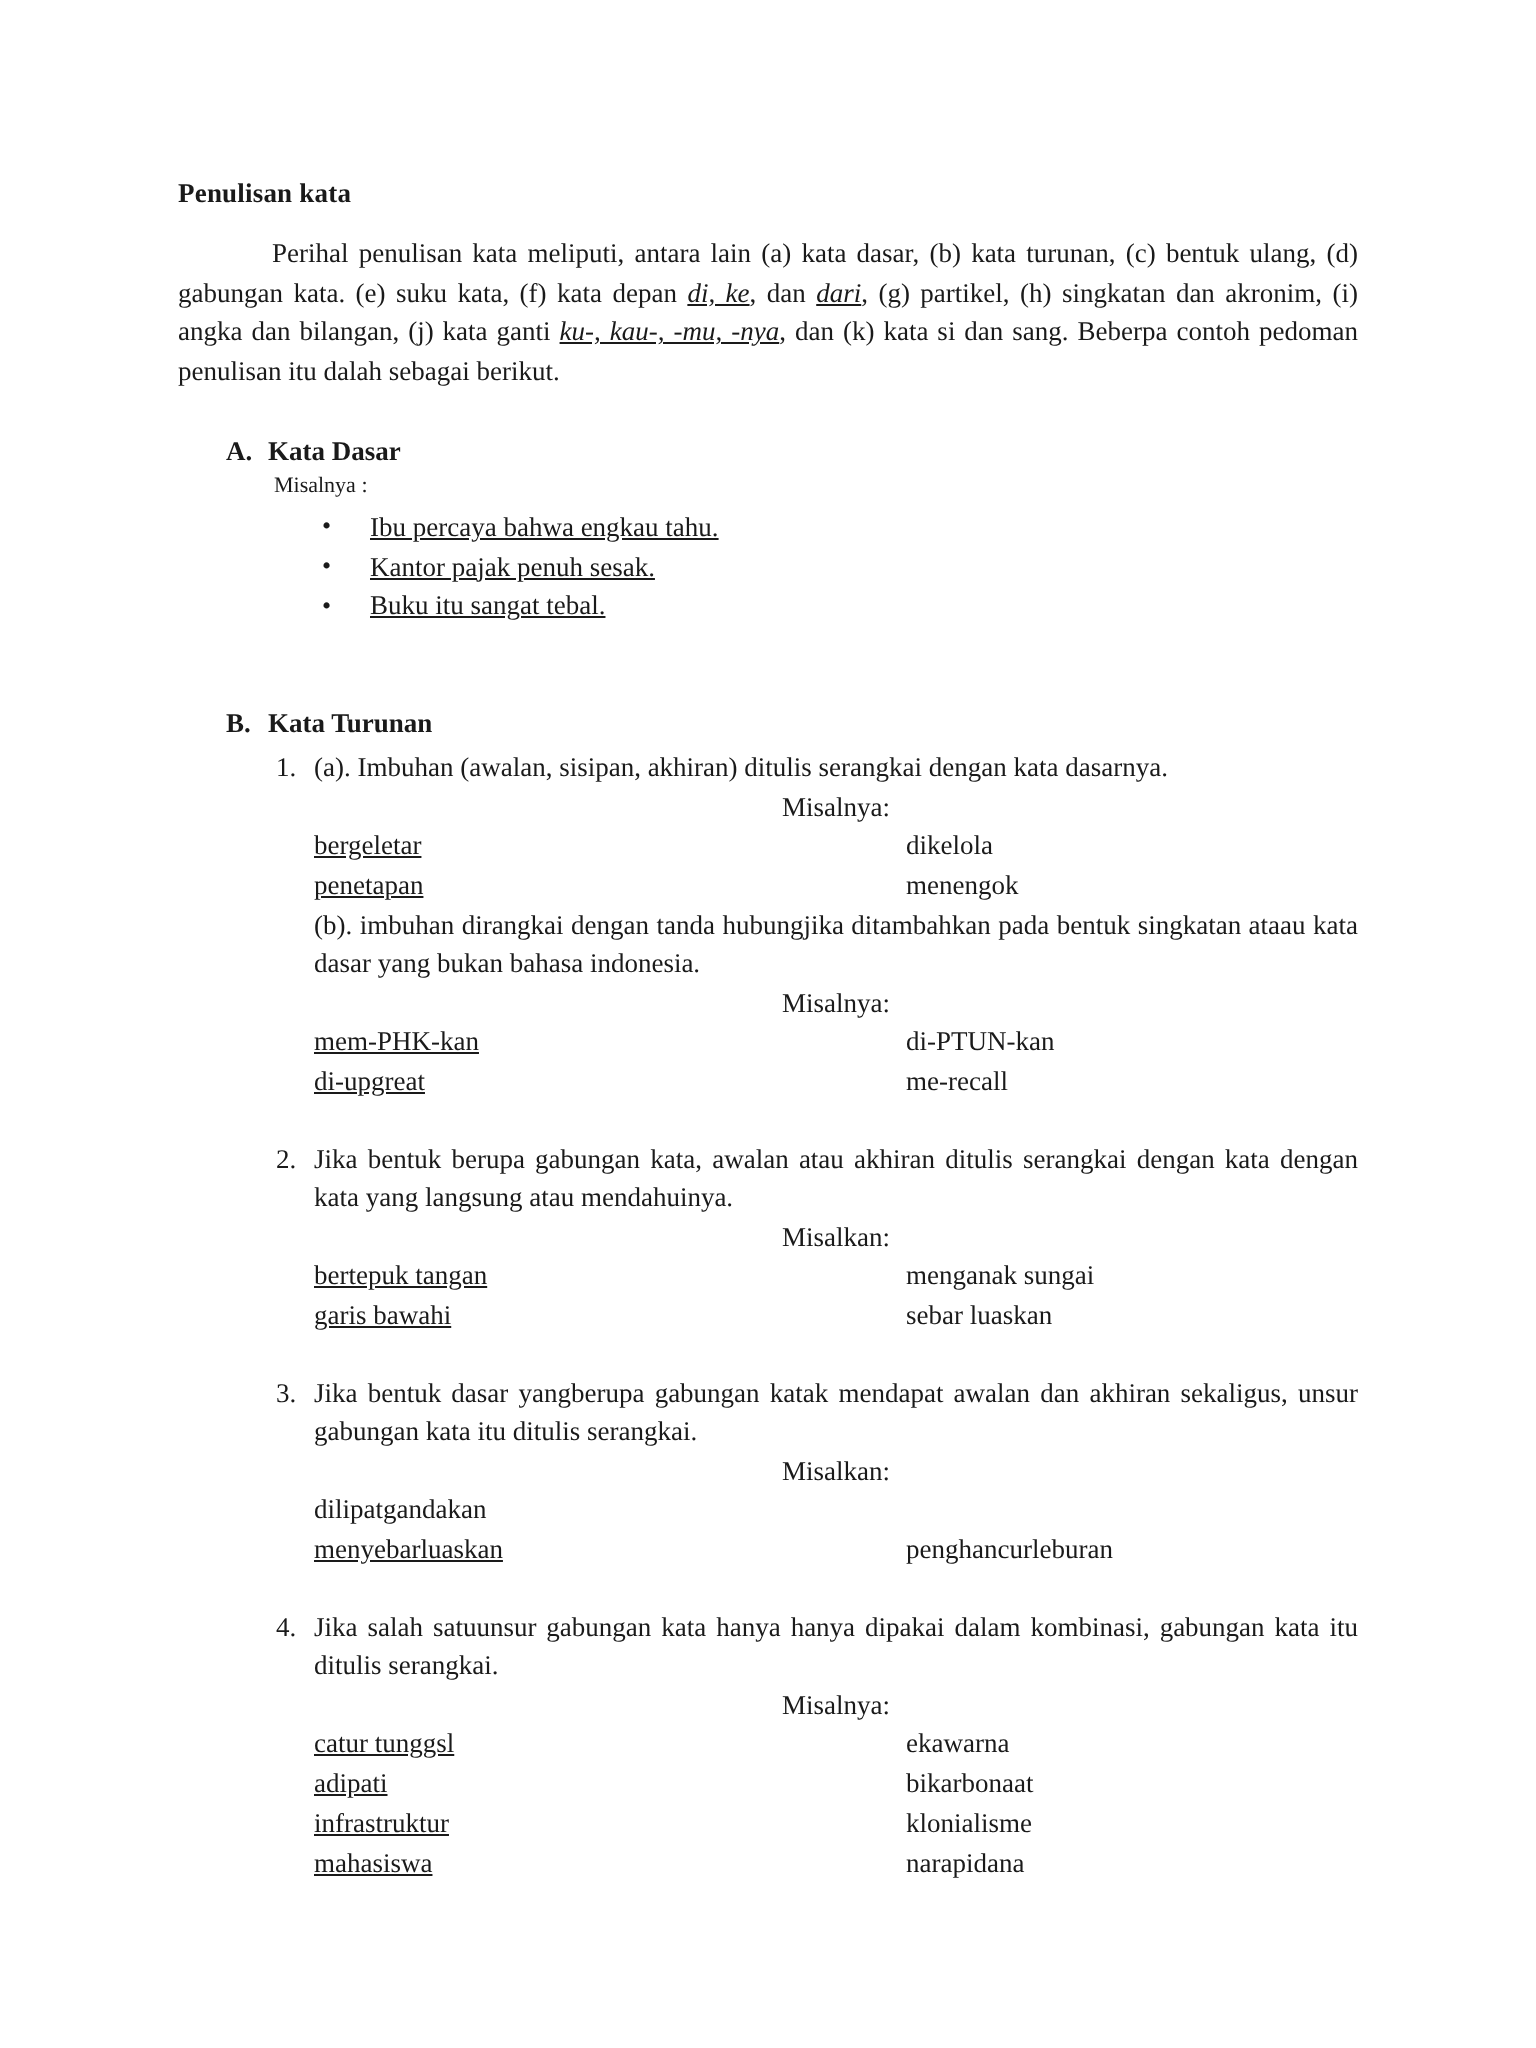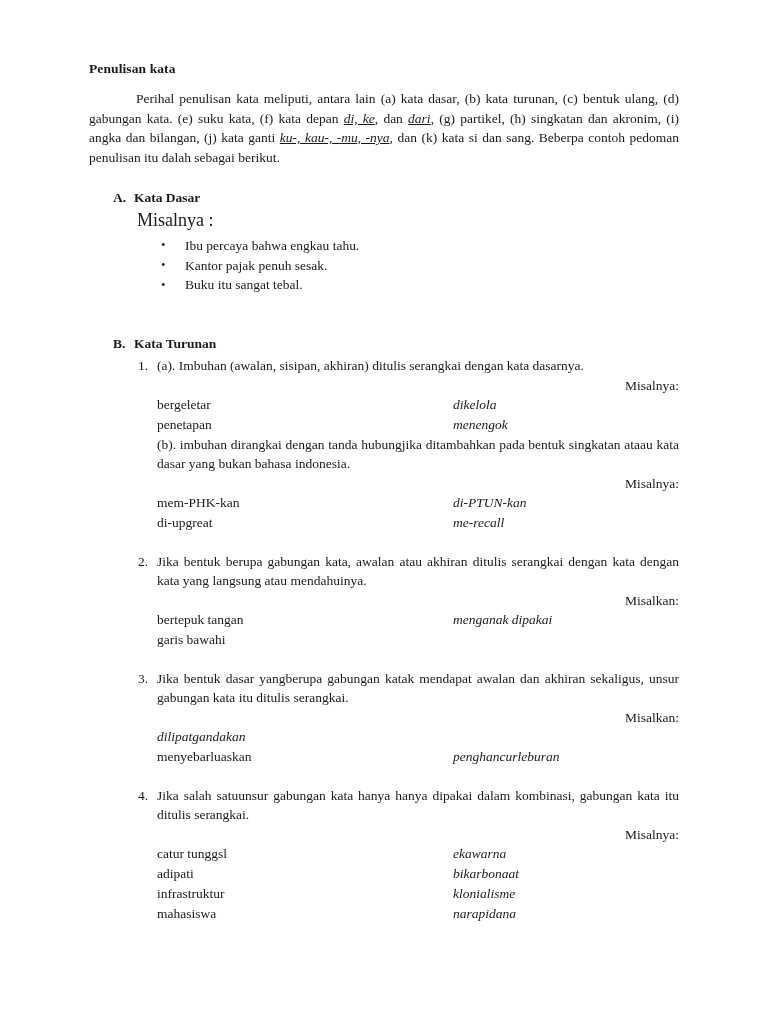--- a/index.html
+++ b/index.html
@@ -15,21 +15,21 @@
     font-family: "Liberation Serif", "DejaVu Serif", serif;
     color: #1a1a1a;
     -webkit-font-smoothing: antialiased;
   }
 
   .page {
     position: relative;
     width: 768px;
     height: 1024px;
     box-sizing: border-box;
-    padding: 60px 89px 0 89px;
+    padding: 88px 89px 0 89px;
   }
 
   .doc-title {
     font-size: 13.5px;
     font-weight: bold;
     line-height: 1.35;
     margin: 0 0 11px 0;
     letter-spacing: 0.1px;
   }
 
@@ -56,35 +56,36 @@
   .section-head .marker {
     width: 21px;
     flex: 0 0 21px;
   }
   .section-body {
     padding-left: 48px;
     font-size: 13.5px;
     line-height: 1.44;
   }
   .plain-line {
-    font-size: 18px;
+    font-size: 11px;
     line-height: 1.44;
   }
 
   
   .bullets {
     list-style: none;
     margin: 2px 0 0 0;
     padding: 0 0 0 24px;
   }
   .bullets li {
     position: relative;
     font-size: 13.5px;
     line-height: 1.47;
     padding-left: 24px;
+    text-decoration: underline;
   }
   .bullets li::before {
     content: "\2022";
     position: absolute;
     left: 0;
     top: -0.5px;
     font-size: 13px;
   }
 
   
@@ -111,40 +112,40 @@
     flex: 1 1 auto;
     min-width: 0;
   }
   .para {
     font-size: 13.5px;
     line-height: 1.44;
     text-align: justify;
     margin: 0;
     font-family: Liberation Serif, serif;
   }
-  .para.nojust { text-align: right; }
+  .para.nojust { text-align: center; }
 
   
   .pairs {
     margin: 0;
     padding: 0;
     list-style: none;
   }
   .pairs li {
     display: flex;
     font-size: 13.5px;
     line-height: 1.47;
   }
   .pairs .col-l {
     flex: 0 0 296px;
     width: 296px;
+    text-decoration: underline;
   }
   .pairs .col-r {
     flex: 1 1 auto;
-    font-style: italic;
   }
 </style>
 </head>
 <body>
 
 <div class="page">
 
   <h1 class="doc-title">Penulisan kata</h1>
 
   <p class="intro"><span>Perihal penulisan kata meliputi, antara lain (a) kata dasar, (b) kata turunan, (c) bentuk ulang, (d) gabungan kata. (e) suku kata, (f) kata depan </span><i>di, ke</i><span>, dan </span><i>dari</i><span>, (g) partikel, (h) singkatan dan akronim, (i) angka dan bilangan, (j) kata ganti </span><i>ku-, kau-, -mu, -nya</i><span>, dan (k) kata si dan sang. Beberpa contoh pedoman penulisan itu dalah sebagai berikut.</span></p>
@@ -203,24 +204,25 @@
       </li>
 
       <li>
         <span class="num">2.</span>
         <div class="content">
           <p class="para">Jika bentuk berupa gabungan kata, awalan atau akhiran ditulis serangkai dengan kata dengan kata yang langsung atau mendahuinya.</p>
           <p class="para nojust">Misalkan:</p>
           <ul class="pairs">
             <li>
               <span class="col-l">bertepuk tangan</span>
-              <span class="col-r">menganak dipakai</span>
+              <span class="col-r">menganak sungai</span>
             </li>
             <li>
               <span class="col-l">garis bawahi</span>
+              <span class="col-r">sebar luaskan</span>
             </li>
           </ul>
         </div>
       </li>
 
       <li>
         <span class="num">3.</span>
         <div class="content">
           <p class="para">Jika bentuk dasar yangberupa gabungan katak mendapat awalan dan akhiran sekaligus, unsur gabungan kata itu ditulis serangkai.</p>
           <p class="para nojust">Misalkan:</p>

